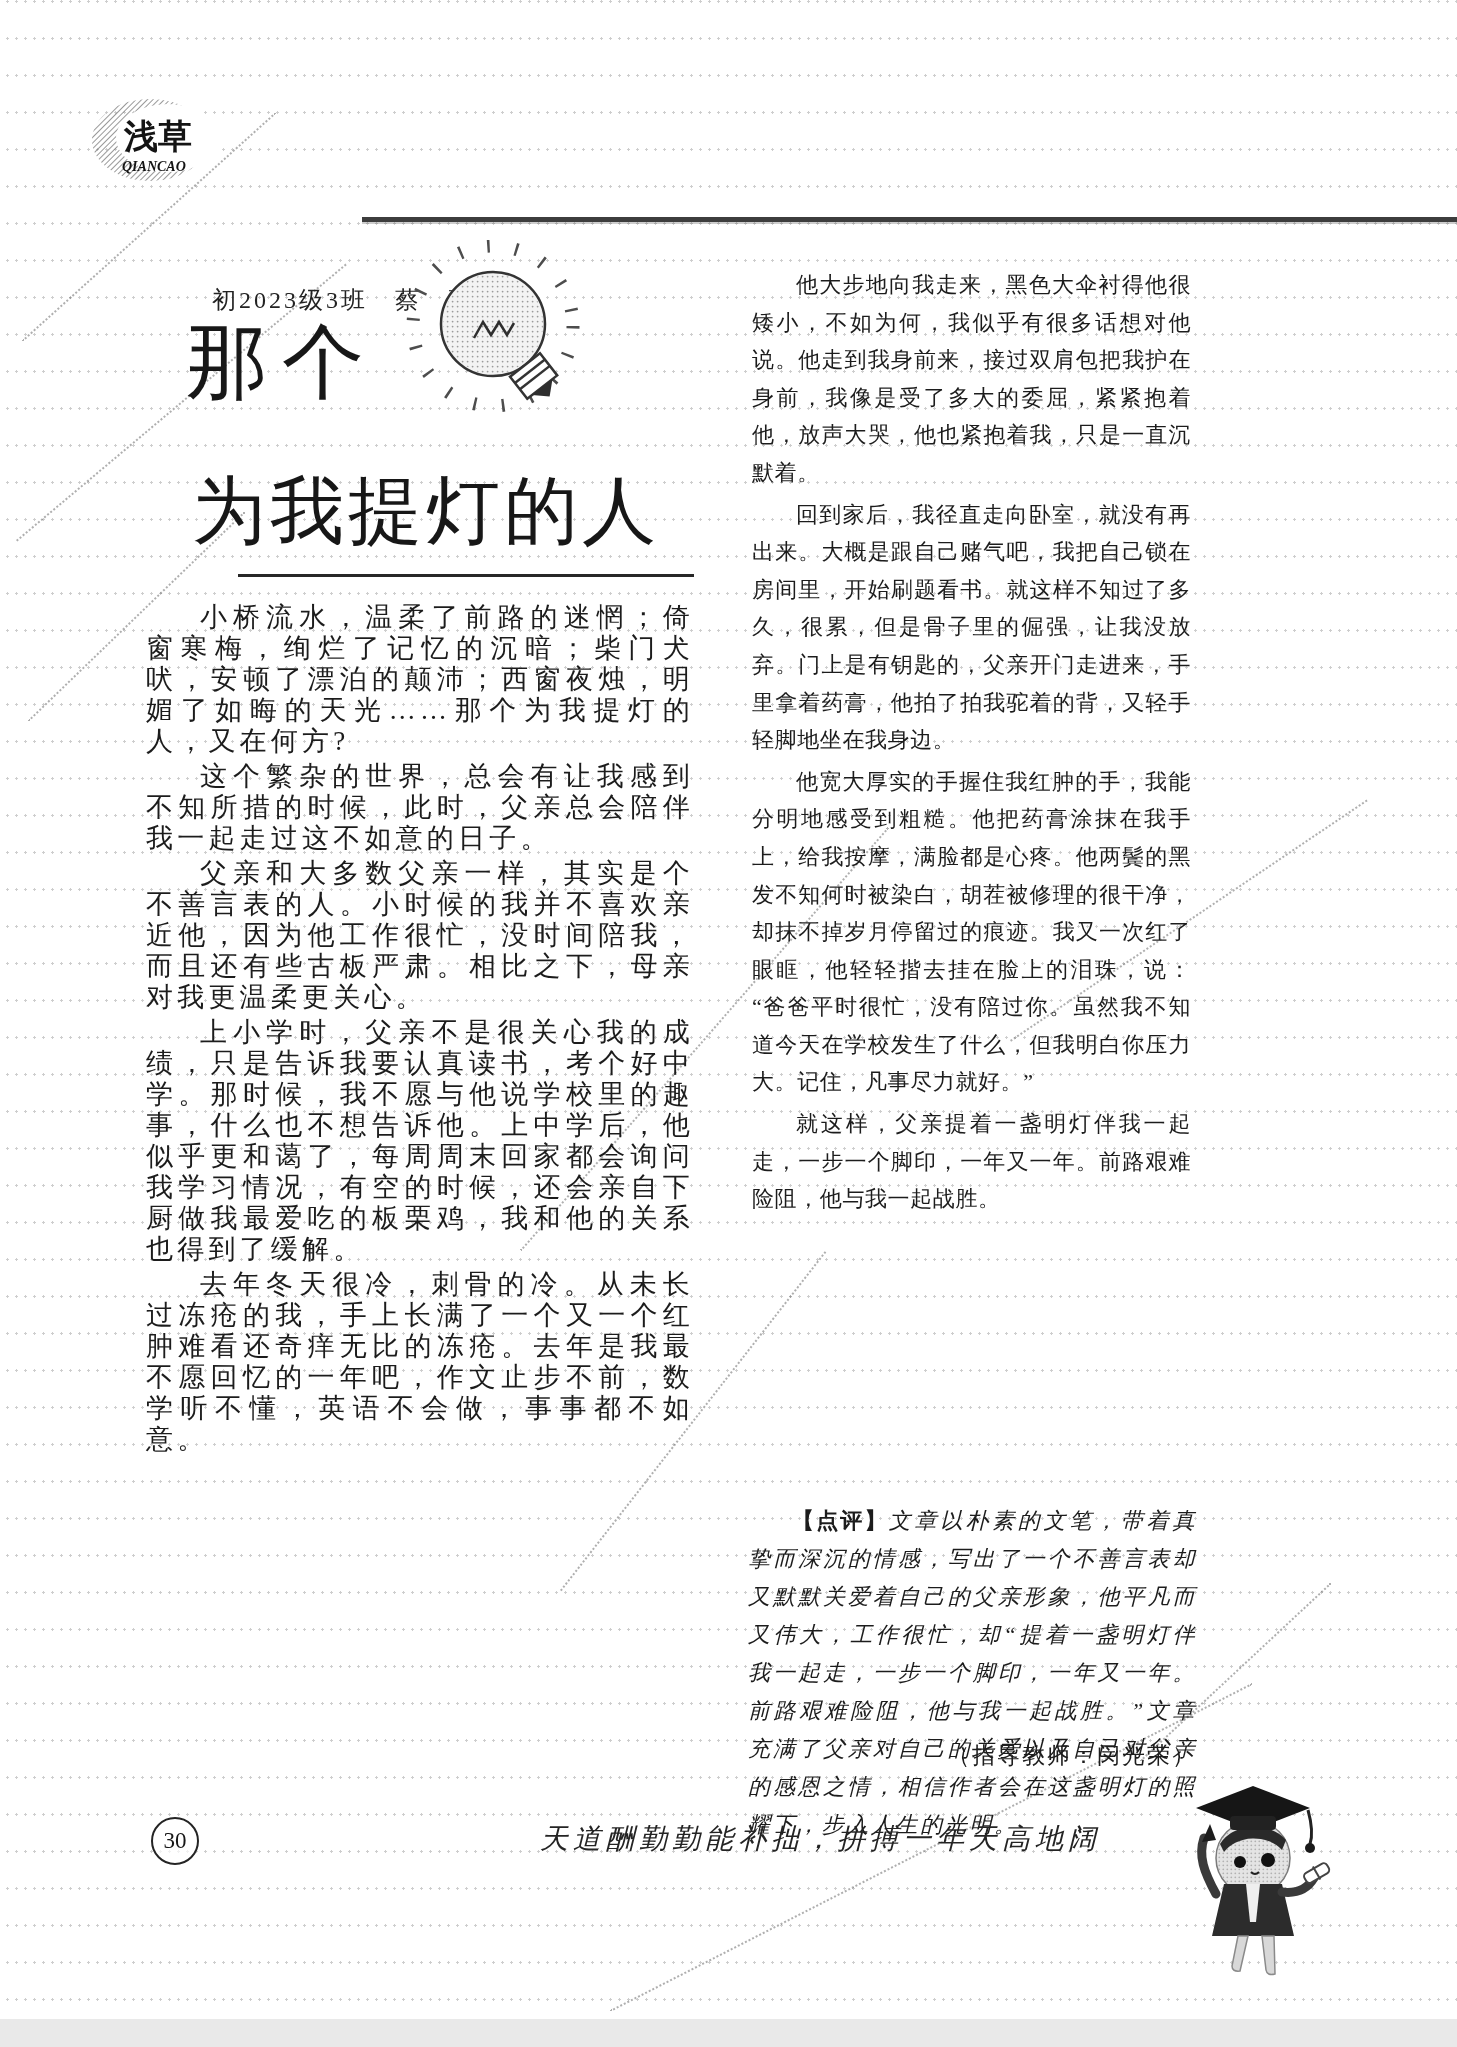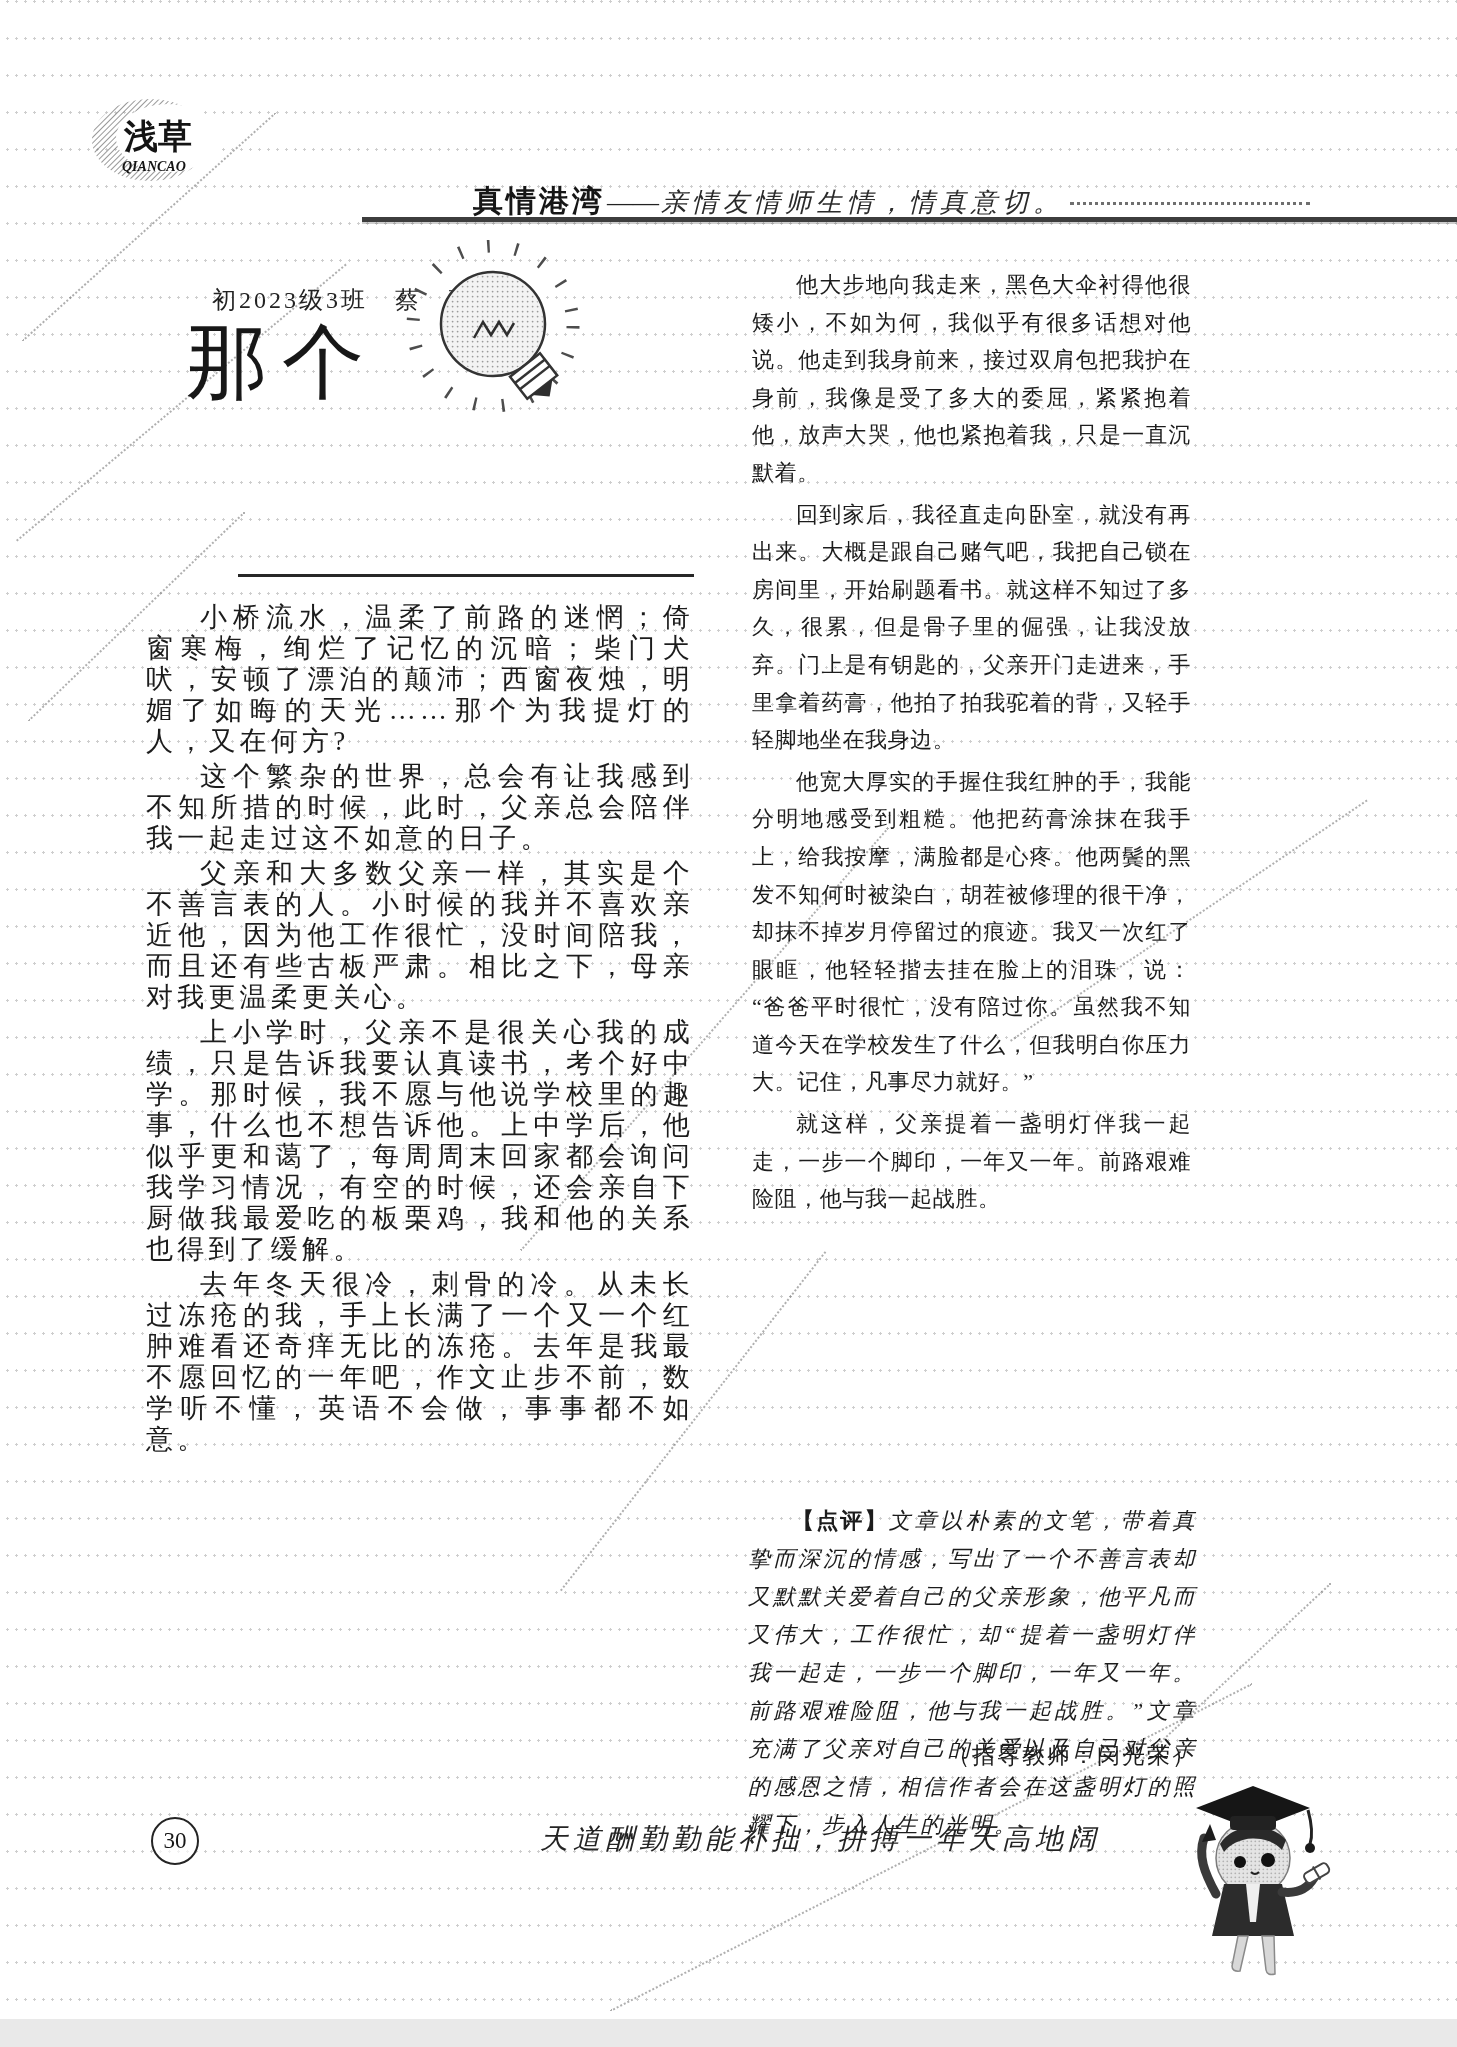--- a/index.html
+++ b/index.html
@@ -69,30 +69,25 @@
       <pattern id="hatch" width="4" height="4" patternUnits="userSpaceOnUse" patternTransform="rotate(45)">
         <line x1="0" y1="0" x2="0" y2="4" stroke="#6b6b6b" stroke-width="1.4"></line>
       </pattern>
     </defs>
     <ellipse cx="62" cy="44" rx="58" ry="41" fill="url(#hatch)"></ellipse>
     <ellipse cx="80" cy="42" rx="52" ry="34" fill="#ffffff"></ellipse>
     <text x="36" y="52" font-family="Liberation Serif, serif" font-weight="bold" font-size="34" fill="#141414">浅草</text>
     <text x="34" y="75" font-family="Liberation Serif, serif" font-style="italic" font-weight="bold" font-size="14" fill="#141414">QIANCAO</text>
   </svg>
 
-  <div class="header-line">
-    <span class="main">真情港湾</span>
-    <span class="dash">——</span>
-    <span class="sub">亲情友情师生情，情真意切。</span>
-    <span class="header-leader"></span>
-  </div>
   <div class="header-rule"></div>
 
   <div class="byline">初2023级3班　蔡　琳</div>
   <div class="title1">那个</div>
+  <div class="title2">为我提灯的人</div>
   <div class="title-underline"></div>
 
   <svg class="bulb" width="195" height="210" viewBox="0 0 195 210">
     <defs>
       <pattern id="stip" width="5" height="5" patternUnits="userSpaceOnUse">
         <circle cx="1.6" cy="1.6" r="0.9" fill="#9a9a9a"></circle>
       </pattern>
     </defs>
     <circle cx="97" cy="86" r="80" fill="none" stroke="#4d4d4d" stroke-width="13" stroke-dasharray="2.5 26"></circle>
     <circle cx="97" cy="84" r="52" fill="#f3f3f3" stroke="#333" stroke-width="2.5"></circle>

